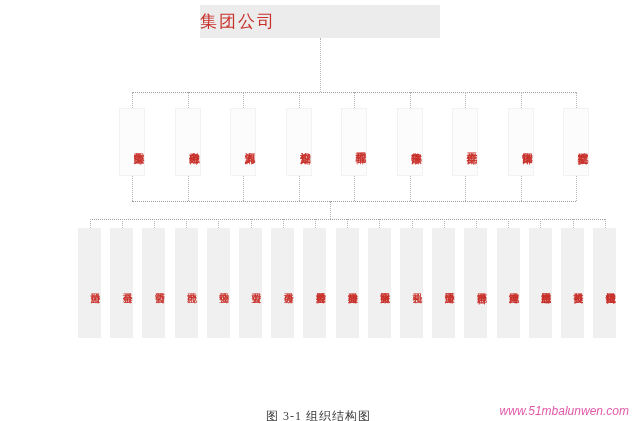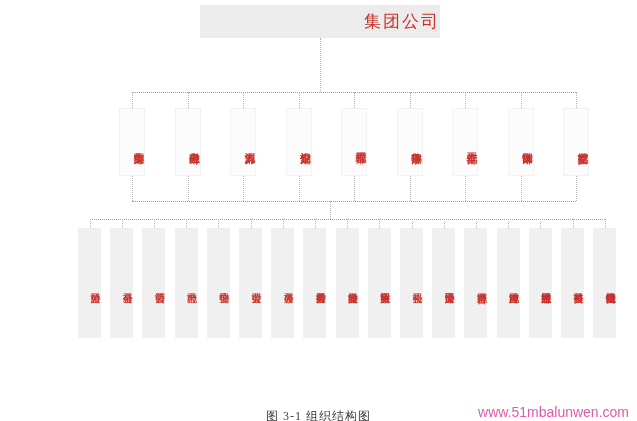--- a/index.html
+++ b/index.html
@@ -12,21 +12,21 @@
   }
   #chart{position:absolute;left:0;top:0;width:637px;height:421px;}
 
   
   .box{
     position:absolute;
     box-sizing:border-box;
     color:#c8302a;
     display:flex;
     align-items:center;
-    justify-content:flex-end;
+    justify-content:flex-start;
     line-height:1.0;
   }
   .box-root{
     left:200px;top:5px;width:240px;height:33px;
     background:#ececec;
     font-size:17px;
     letter-spacing:2px;
     font-weight:400;
   }
   .box-dept{
@@ -78,21 +78,21 @@
 
   
   .wm{position:absolute;right:8px;}
   .wm-title{
     top:387px;
     font-size:14px;font-weight:bold;font-style:italic;
     color:#1a1a1a;letter-spacing:0px;
   }
   .wm-url{
     top:404px;
-    font-size:14px;
+    font-size:12px;font-style:italic;
     color:#e05aa8;letter-spacing:0px;
   }
 </style>
 </head>
 <body>
 
 <div id="chart">
 
   <div class="box box-root">
     <span>集团公司</span>

